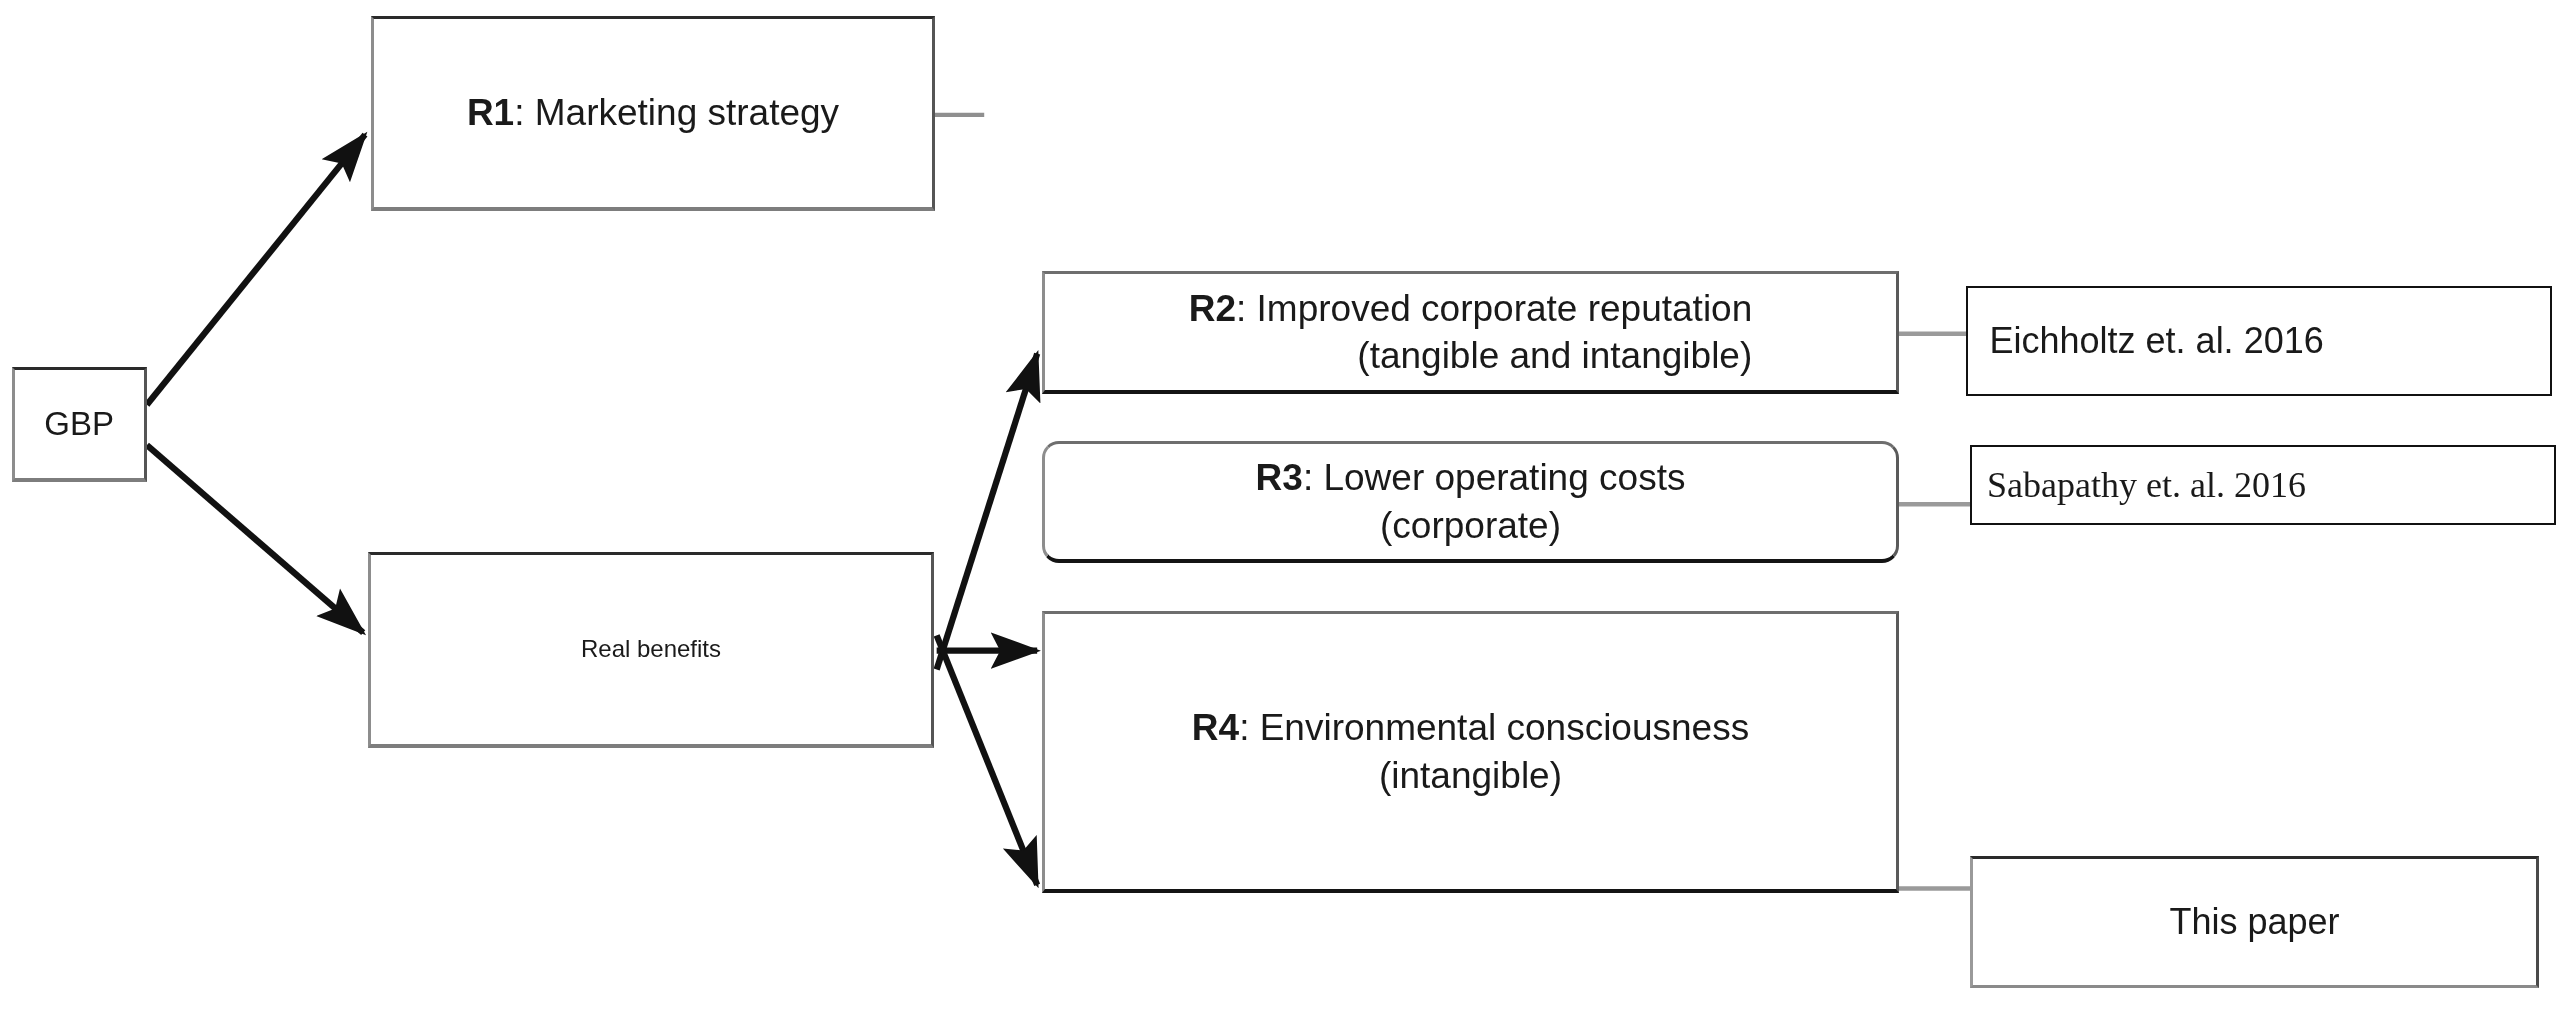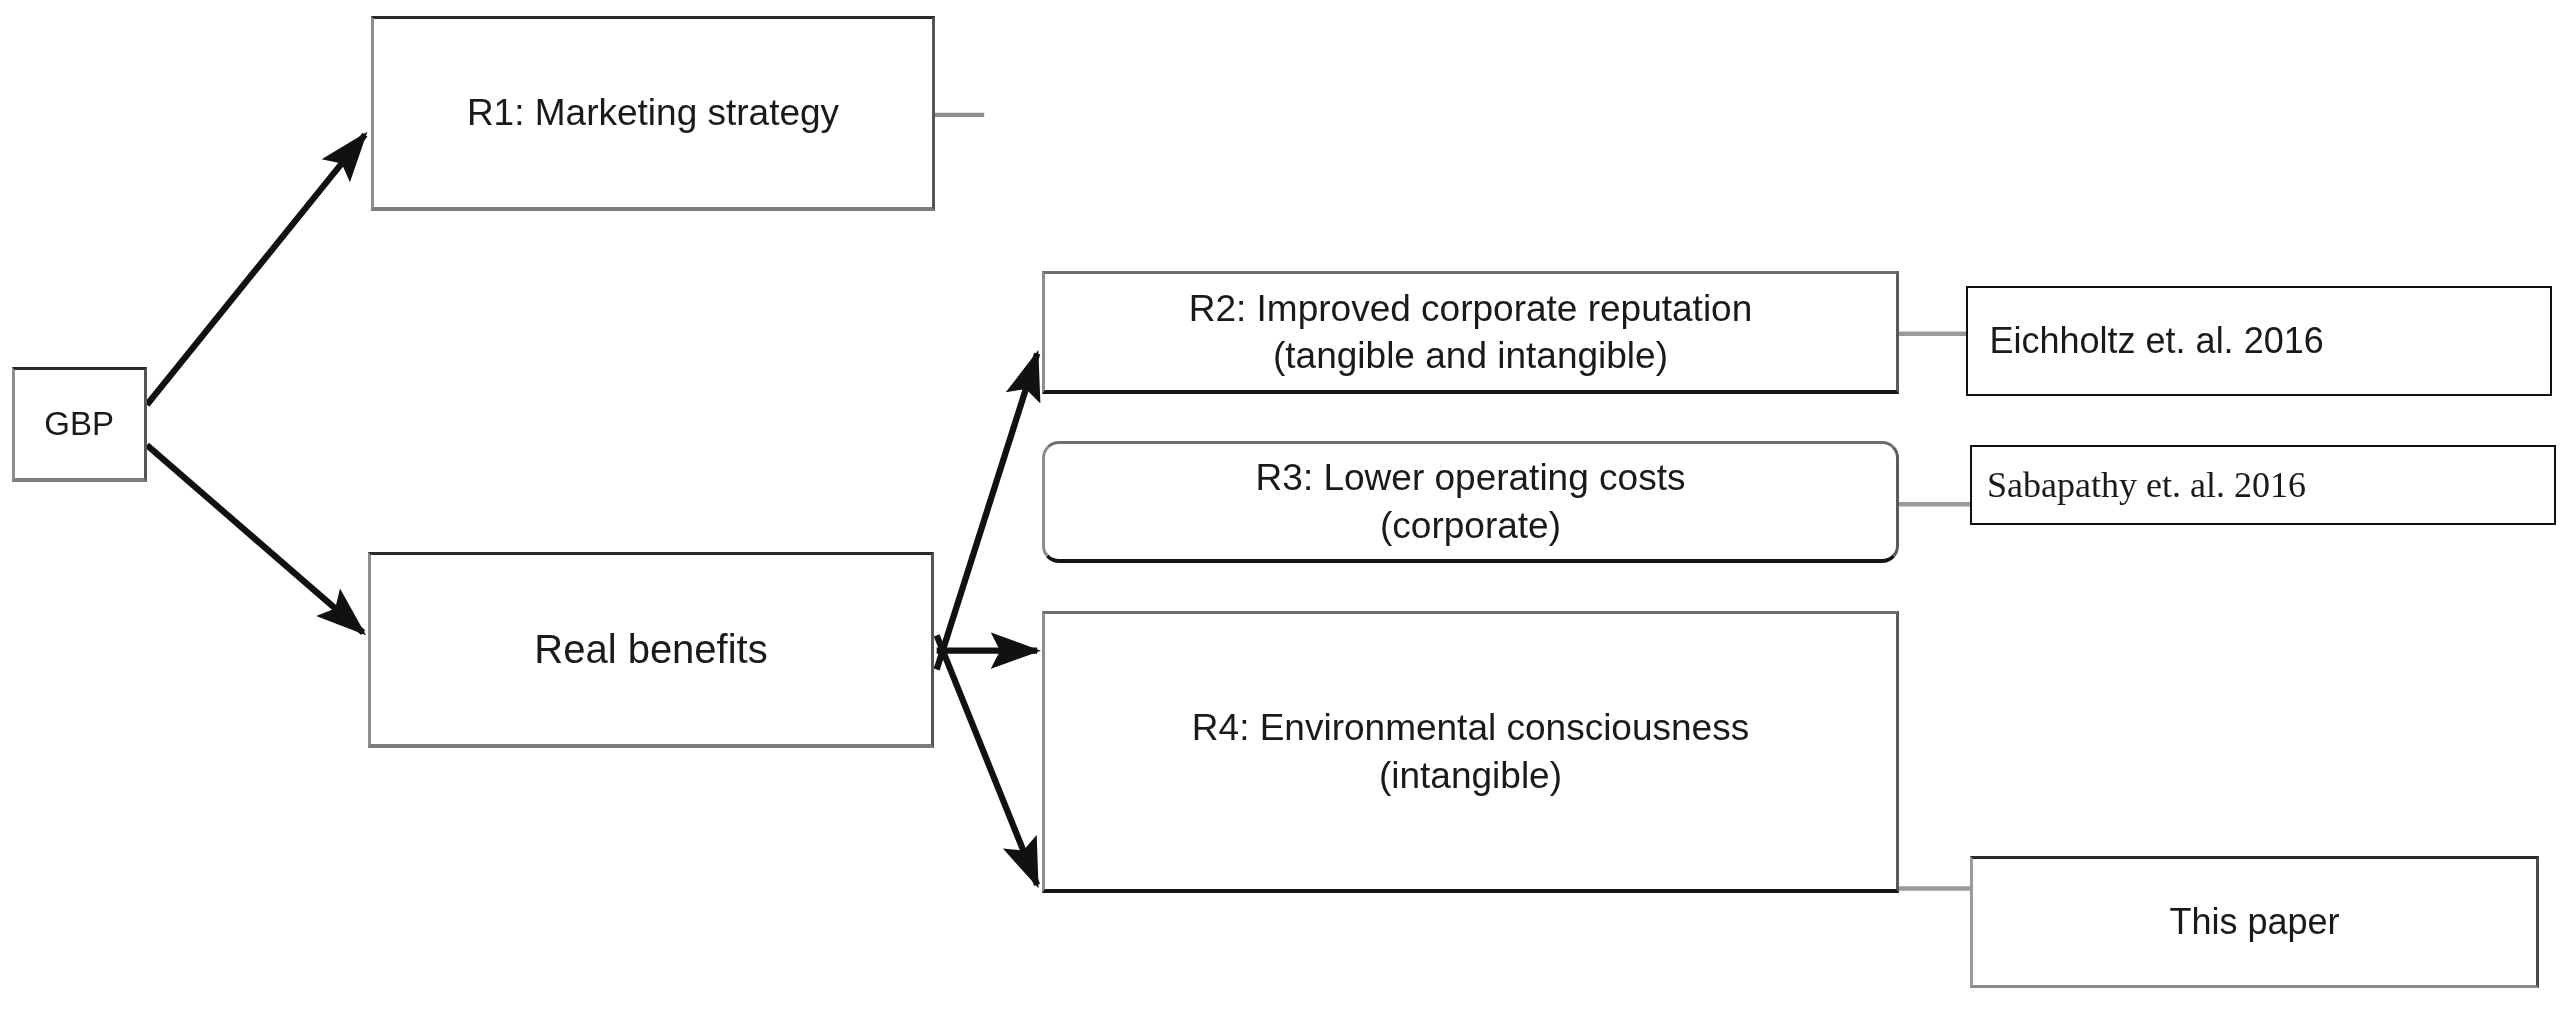--- a/index.html
+++ b/index.html
@@ -69,25 +69,26 @@
   }
   #node-zheng {
     left: 982px; top: 40px; width: 524px; height: 153px;
     font-size: 36px;
     justify-content: flex-start;
     padding-left: 25px;
     text-align: left;
   }
   #node-real-benefits {
     left: 368px; top: 552px; width: 566px; height: 196px;
-    font-size: 40px;
+    font-size: 24px;
   }
   #node-r2 {
     left: 1042px; top: 271px; width: 857px; height: 123px;
     font-size: 37px;
+    text-align: right;
   }
   #node-r3 {
     left: 1042px; top: 441px; width: 857px; height: 122px;
     font-size: 37px;
     border-radius: 17px;
   }
   #node-r4 {
     left: 1042px; top: 611px; width: 857px; height: 282px;
     font-size: 37px;
   }
@@ -103,21 +104,21 @@
     font-size: 36px;
     font-family: "Liberation Serif", serif;
     justify-content: flex-start;
     padding-left: 15px;
     text-align: left;
   }
   #node-this-paper {
     left: 1970px; top: 856px; width: 569px; height: 132px;
     font-size: 36px;
   }
-  .label-strong { font-weight: normal; }
+  .label-strong { font-weight: bold; }
   .line2 { display: block; }
 </style>
 </head>
 <body>
 
 <div id="canvas">
 
   <svg class="edges" viewBox="0 0 2869 1131" xmlns="http://www.w3.org/2000/svg">
     <defs>
       <marker id="arrowhead" markerWidth="9" markerHeight="9" refX="7.4" refY="3.1" orient="auto" markerUnits="strokeWidth">

